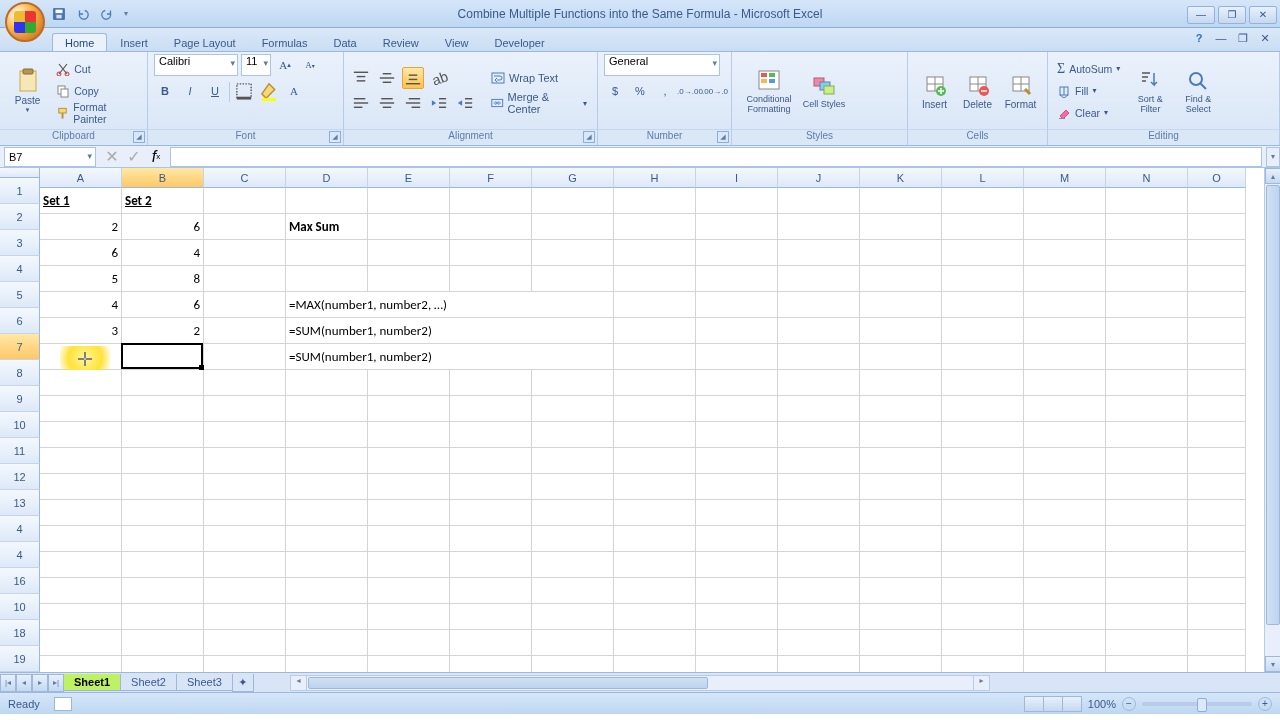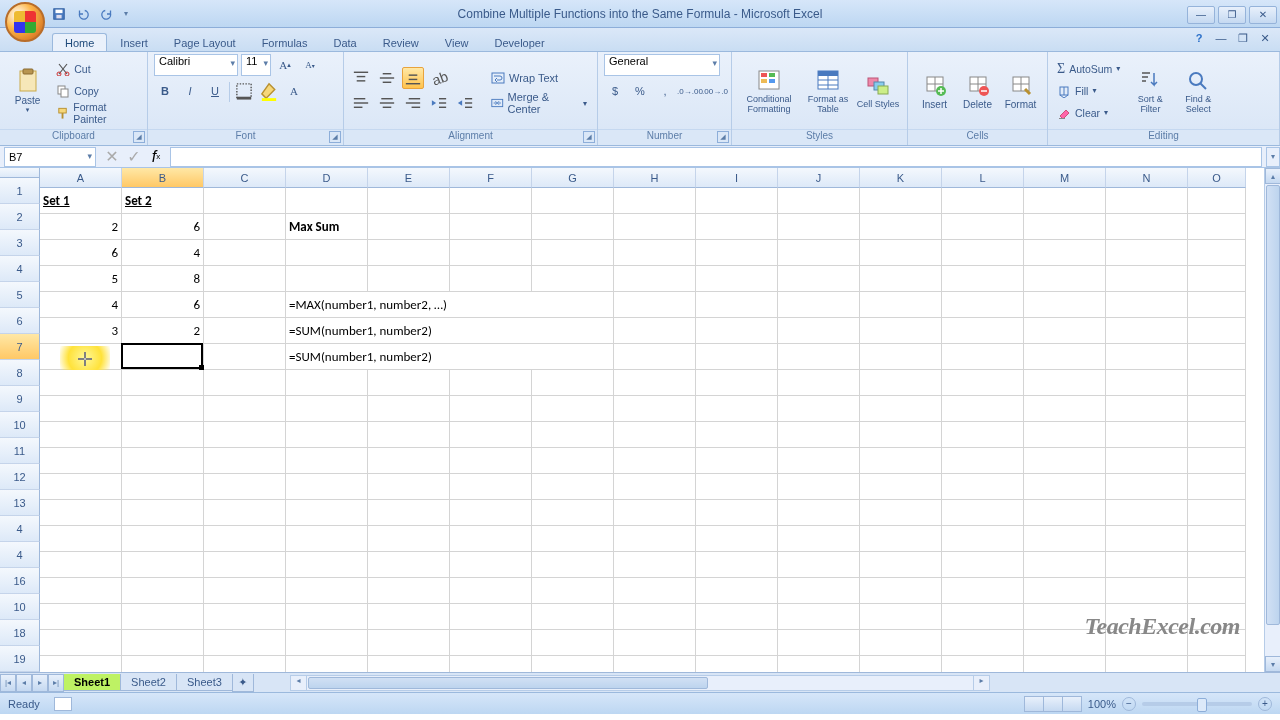--- a/index.html
+++ b/index.html
@@ -326,30 +326,20 @@
     <div class="group-body" style="gap:2px">
       <div class="big-btn" style="width:62px">
           <svg viewBox="0 0 28 26">
             <rect x="4" y="4" width="20" height="18" fill="#fff" stroke="#888"></rect>
             <rect x="6" y="6" width="6" height="4" fill="#e55"></rect>
             <rect x="14" y="6" width="6" height="4" fill="#5b5"></rect>
             <rect x="6" y="12" width="6" height="4" fill="#eb5"></rect>
             <rect x="14" y="12" width="6" height="4" fill="#59e"></rect>
           </svg>
           <span style="font-size:9px;text-align:center;line-height:1.1">Conditional Formatting</span>
-        </div>
-      <div class="big-btn" style="width:52px">
-          <svg viewBox="0 0 28 26">
-            <rect x="4" y="4" width="20" height="18" fill="#fff" stroke="#4a7abf"></rect>
-            <rect x="4" y="4" width="20" height="5" fill="#4a7abf"></rect>
-            <line x1="4" y1="13" x2="24" y2="13" stroke="#4a7abf"></line>
-            <line x1="4" y1="18" x2="24" y2="18" stroke="#4a7abf"></line>
-            <line x1="14" y1="9" x2="14" y2="22" stroke="#4a7abf"></line>
-          </svg>
-          <span style="font-size:9px;text-align:center;line-height:1.1">Format as Table</span>
         </div>
       <div class="big-btn" style="width:44px">
           <svg viewBox="0 0 28 26">
             <rect x="4" y="6" width="10" height="8" fill="#e8a" stroke="#b57"></rect>
             <rect x="10" y="10" width="10" height="8" fill="#8ce" stroke="#58a"></rect>
             <rect x="14" y="14" width="10" height="8" fill="#ce8" stroke="#8a5"></rect>
           </svg>
           <span style="font-size:9px;text-align:center;line-height:1.1">Cell Styles</span>
         </div>
     </div>
@@ -786,21 +776,20 @@
             <path d="M7 0 v14 M0 7 h14" stroke="#fff" stroke-width="1"></path>
           </svg></div>
         <div class="selection" style="left: 81px; top: 155px; width: 82px; height: 26px;"></div>
       </div>
   </div>
   <div class="vscroll">
     <div class="vscroll-btn" style="top:0">▴</div>
     <div class="vscroll-thumb" style="top:17px;height:440px"></div>
     <div class="vscroll-btn" style="bottom:0">▾</div>
   </div>
-  <div class="watermark">TeachExcel.com</div>
 </div>
 
 <div class="sheettabs">
   <div class="nav-btns">
     <div class="nav-btn">|◂</div>
     <div class="nav-btn">◂</div>
     <div class="nav-btn">▸</div>
     <div class="nav-btn">▸|</div>
   </div>
   <div id="sheet-tabs" style="display:flex">

